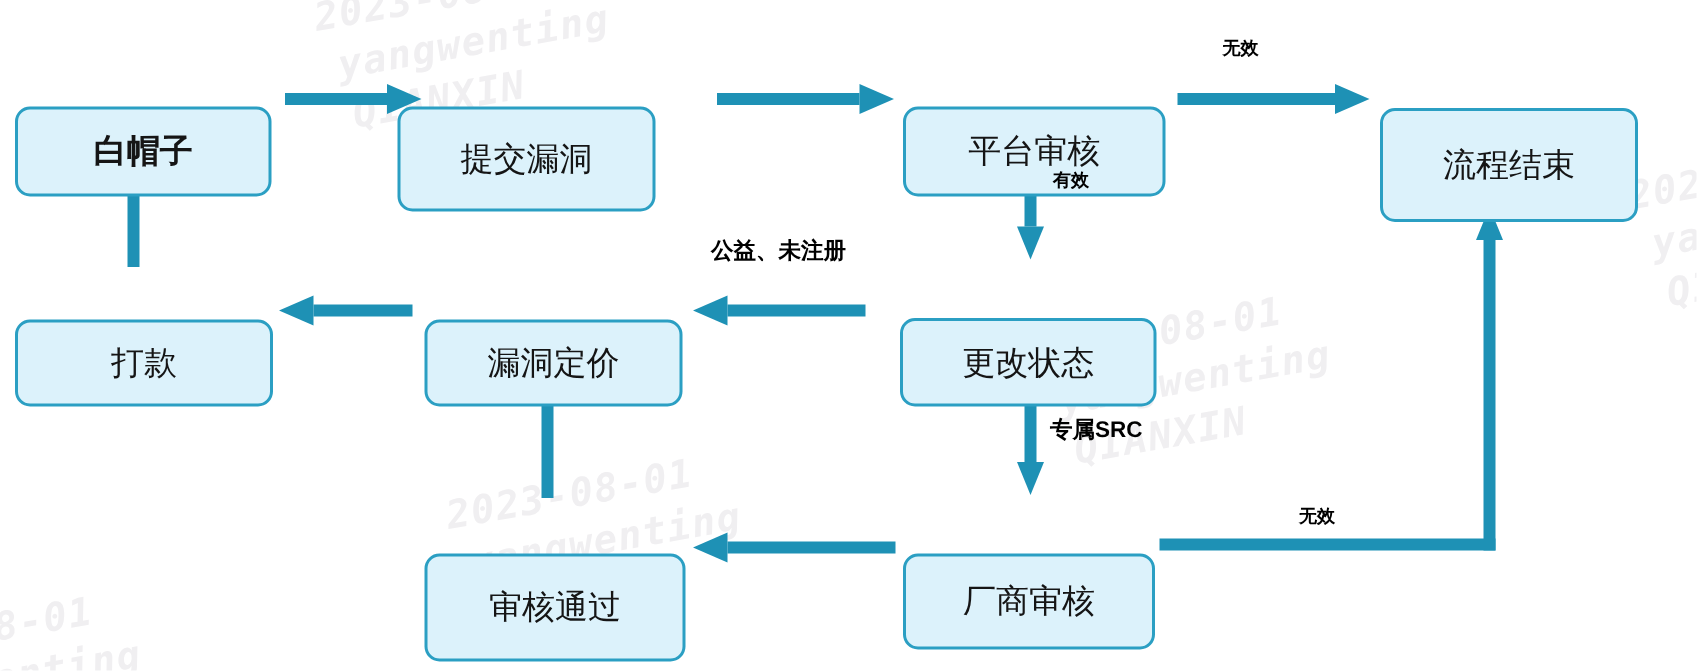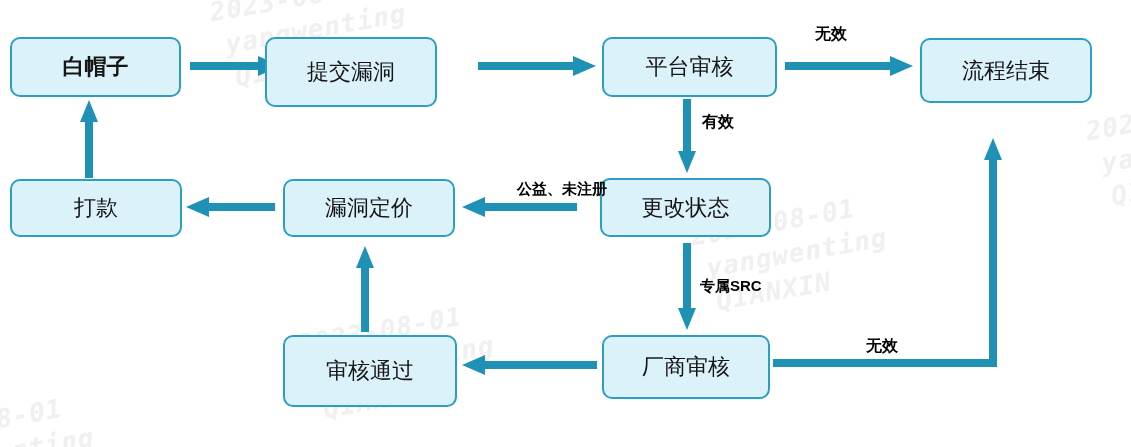--- a/index.html
+++ b/index.html
@@ -31,25 +31,26 @@
 
   
   .node{
     position:absolute;z-index:2;
     background:var(--node-fill,#dcf2fb);
     border:2.5px solid var(--node-border,#2b9fc3);
     border-radius:10px;
     display:flex;align-items:center;justify-content:center;
     font-size:22px;color:#151515;
     box-sizing:border-box;
+    margin-top:34px;
   }
   .n-white-hat{left:10px;top:37px;width:171px;height:60px;font-weight:bold;}
   .n-submit{left:265px;top:37px;width:172px;height:70px;}
   .n-platform{left:602px;top:37px;width:175px;height:60px;}
-  .n-end{left:920px;top:38px;width:172px;height:65px;}
+  .n-end{left:920px;top:38px;width:172px;height:76px;}
   .n-payment{left:10px;top:179px;width:172px;height:58px;}
   .n-pricing{left:283px;top:179px;width:172px;height:58px;}
   .n-status{left:600px;top:178px;width:171px;height:59px;}
   .n-passed{left:283px;top:335px;width:174px;height:72px;}
   .n-vendor{left:602px;top:335px;width:168px;height:64px;}
 
   
   .shaft{position:absolute;background:var(--arrow,#1e91b5);z-index:1;}
   .head{position:absolute;width:0;height:0;z-index:1;}
   .head-right{border-top:10px solid transparent;border-bottom:10px solid transparent;border-left:23px solid var(--arrow,#1e91b5);}
@@ -88,26 +89,26 @@
   .a10s{left:361px;top:268px;width:8px;height:64px;}
   .a10h{left:356px;top:246px;}
   
   .a11h-seg{left:773px;top:359px;width:224px;height:8px;}
   .a11v-seg{left:989px;top:160px;width:8px;height:207px;}
   .a11h{left:984px;top:138px;}
 
   
   .elabel{
     position:absolute;z-index:3;
-    font-size:16px;font-weight:bold;color:#000;
+    font-size:12px;font-weight:bold;color:#000;
     white-space:nowrap;
   }
   .el-invalid-top{left:815px;top:24px;}
   .el-valid{left:702px;top:112px;}
-  .el-public{left:474px;top:180px;font-size:15px;margin-left:43px;}
+  .el-public{left:474px;top:158px;font-size:15px;}
   .el-src{left:700px;top:277px;font-size:15px;}
   .el-invalid-bottom{left:866px;top:336px;}
 </style>
 </head>
 <body style="--node-fill: #dcf2fb; --node-border: #2b9fc3; --arrow: #1e91b5;">
 
 <div class="stage">
 
   <div class="wm wm-a">
     <div class="l1">2023-08-01</div>

